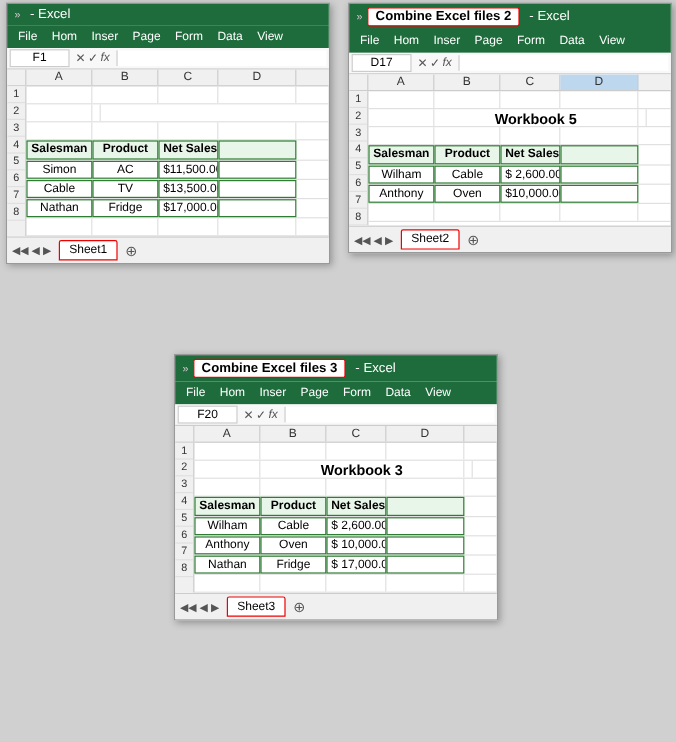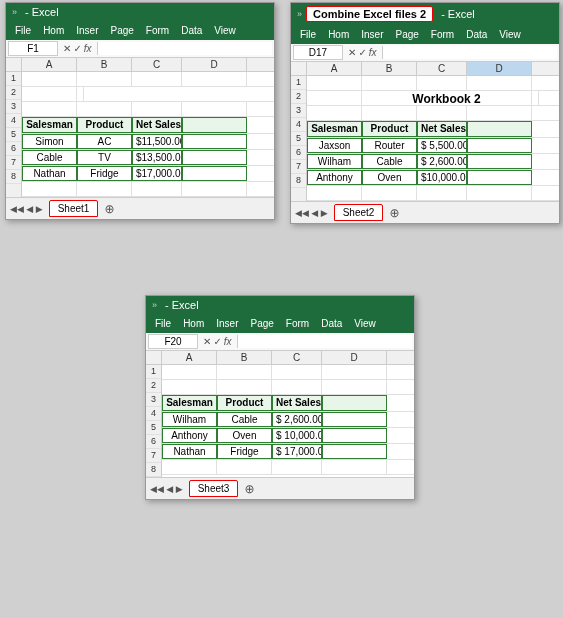--- a/index.html
+++ b/index.html
@@ -390,44 +390,38 @@
 
         <div class="grid-row">
           <div class="grid-cell" style="width:55px;height:14px"></div>
           <div class="grid-cell" style="width:55px;height:14px"></div>
           <div class="grid-cell" style="width:50px;height:14px"></div>
           <div class="grid-cell" style="width:65px;height:14px"></div>
         </div>
 
         <div class="grid-row">
           <div class="grid-cell" style="width:55px;height:14px"></div>
-          <div class="grid-cell cell-bold cell-center" style="width:170px;height:14px;font-size:12px">Workbook 2</div>
+          <div class="grid-cell cell-bold cell-center" style="width:170px;height:14px;font-size:12px">Workbook 5</div>
           <div class="grid-cell" style="width:0px;height:14px"></div>
         </div>
 
         <div class="grid-row">
           <div class="grid-cell" style="width:55px;height:14px"></div>
           <div class="grid-cell" style="width:55px;height:14px"></div>
           <div class="grid-cell" style="width:50px;height:14px"></div>
           <div class="grid-cell" style="width:65px;height:14px"></div>
         </div>
 
         <div class="grid-row header-row">
           <div class="grid-cell" style="width:55px;height:16px">Salesman</div>
           <div class="grid-cell" style="width:55px;height:16px">Product</div>
           <div class="grid-cell" style="width:50px;height:16px">Net Sales</div>
           <div class="grid-cell" style="width:65px;height:16px;border:1px solid #2e7d32"></div>
         </div>
 
-        <div class="grid-row data-row">
-          <div class="grid-cell" style="width:55px;height:15px">Jaxson</div>
-          <div class="grid-cell" style="width:55px;height:15px">Router</div>
-          <div class="grid-cell" style="width:50px;height:15px">$ 5,500.00</div>
-          <div class="grid-cell" style="width:65px;height:15px;border:1px solid #2e7d32"></div>
-        </div>
 
         <div class="grid-row data-row">
           <div class="grid-cell" style="width:55px;height:15px">Wilham</div>
           <div class="grid-cell" style="width:55px;height:15px">Cable</div>
           <div class="grid-cell" style="width:50px;height:15px">$ 2,600.00</div>
           <div class="grid-cell" style="width:65px;height:15px;border:1px solid #2e7d32"></div>
         </div>
 
         <div class="grid-row data-row">
           <div class="grid-cell" style="width:55px;height:15px">Anthony</div>
@@ -448,20 +442,21 @@
   <div class="sheet-tabs">
     <span class="scroll-arrows">◀◀ ◀ ▶</span>
     <span class="sheet-tab">Sheet2</span>
     <span class="add-sheet">⊕</span>
   </div>
 </div>
 
 <div class="excel-window" id="window3">
   <div class="title-bar">
     <span class="arrows">»</span>
+    <span class="file-title">Combine Excel files 3</span>
     <span class="app-name">- <span>Excel</span></span>
   </div>
   <div class="ribbon">
     <span class="ribbon-tab">File</span>
     <span class="ribbon-tab">Hom</span>
     <span class="ribbon-tab">Inser</span>
     <span class="ribbon-tab">Page</span>
     <span class="ribbon-tab">Form</span>
     <span class="ribbon-tab">Data</span>
     <span class="ribbon-tab">View</span>
@@ -496,20 +491,25 @@
       </div>
       <div class="grid">
 
         <div class="grid-row">
           <div class="grid-cell" style="width:55px;height:14px"></div>
           <div class="grid-cell" style="width:55px;height:14px"></div>
           <div class="grid-cell" style="width:50px;height:14px"></div>
           <div class="grid-cell" style="width:65px;height:14px"></div>
         </div>
 
+        <div class="grid-row">
+          <div class="grid-cell" style="width:55px;height:14px"></div>
+          <div class="grid-cell cell-bold cell-center" style="width:170px;height:14px;font-size:12px">Workbook 3</div>
+          <div class="grid-cell" style="width:0px;height:14px"></div>
+        </div>
 
         <div class="grid-row">
           <div class="grid-cell" style="width:55px;height:14px"></div>
           <div class="grid-cell" style="width:55px;height:14px"></div>
           <div class="grid-cell" style="width:50px;height:14px"></div>
           <div class="grid-cell" style="width:65px;height:14px"></div>
         </div>
 
         <div class="grid-row header-row">
           <div class="grid-cell" style="width:55px;height:16px">Salesman</div>

